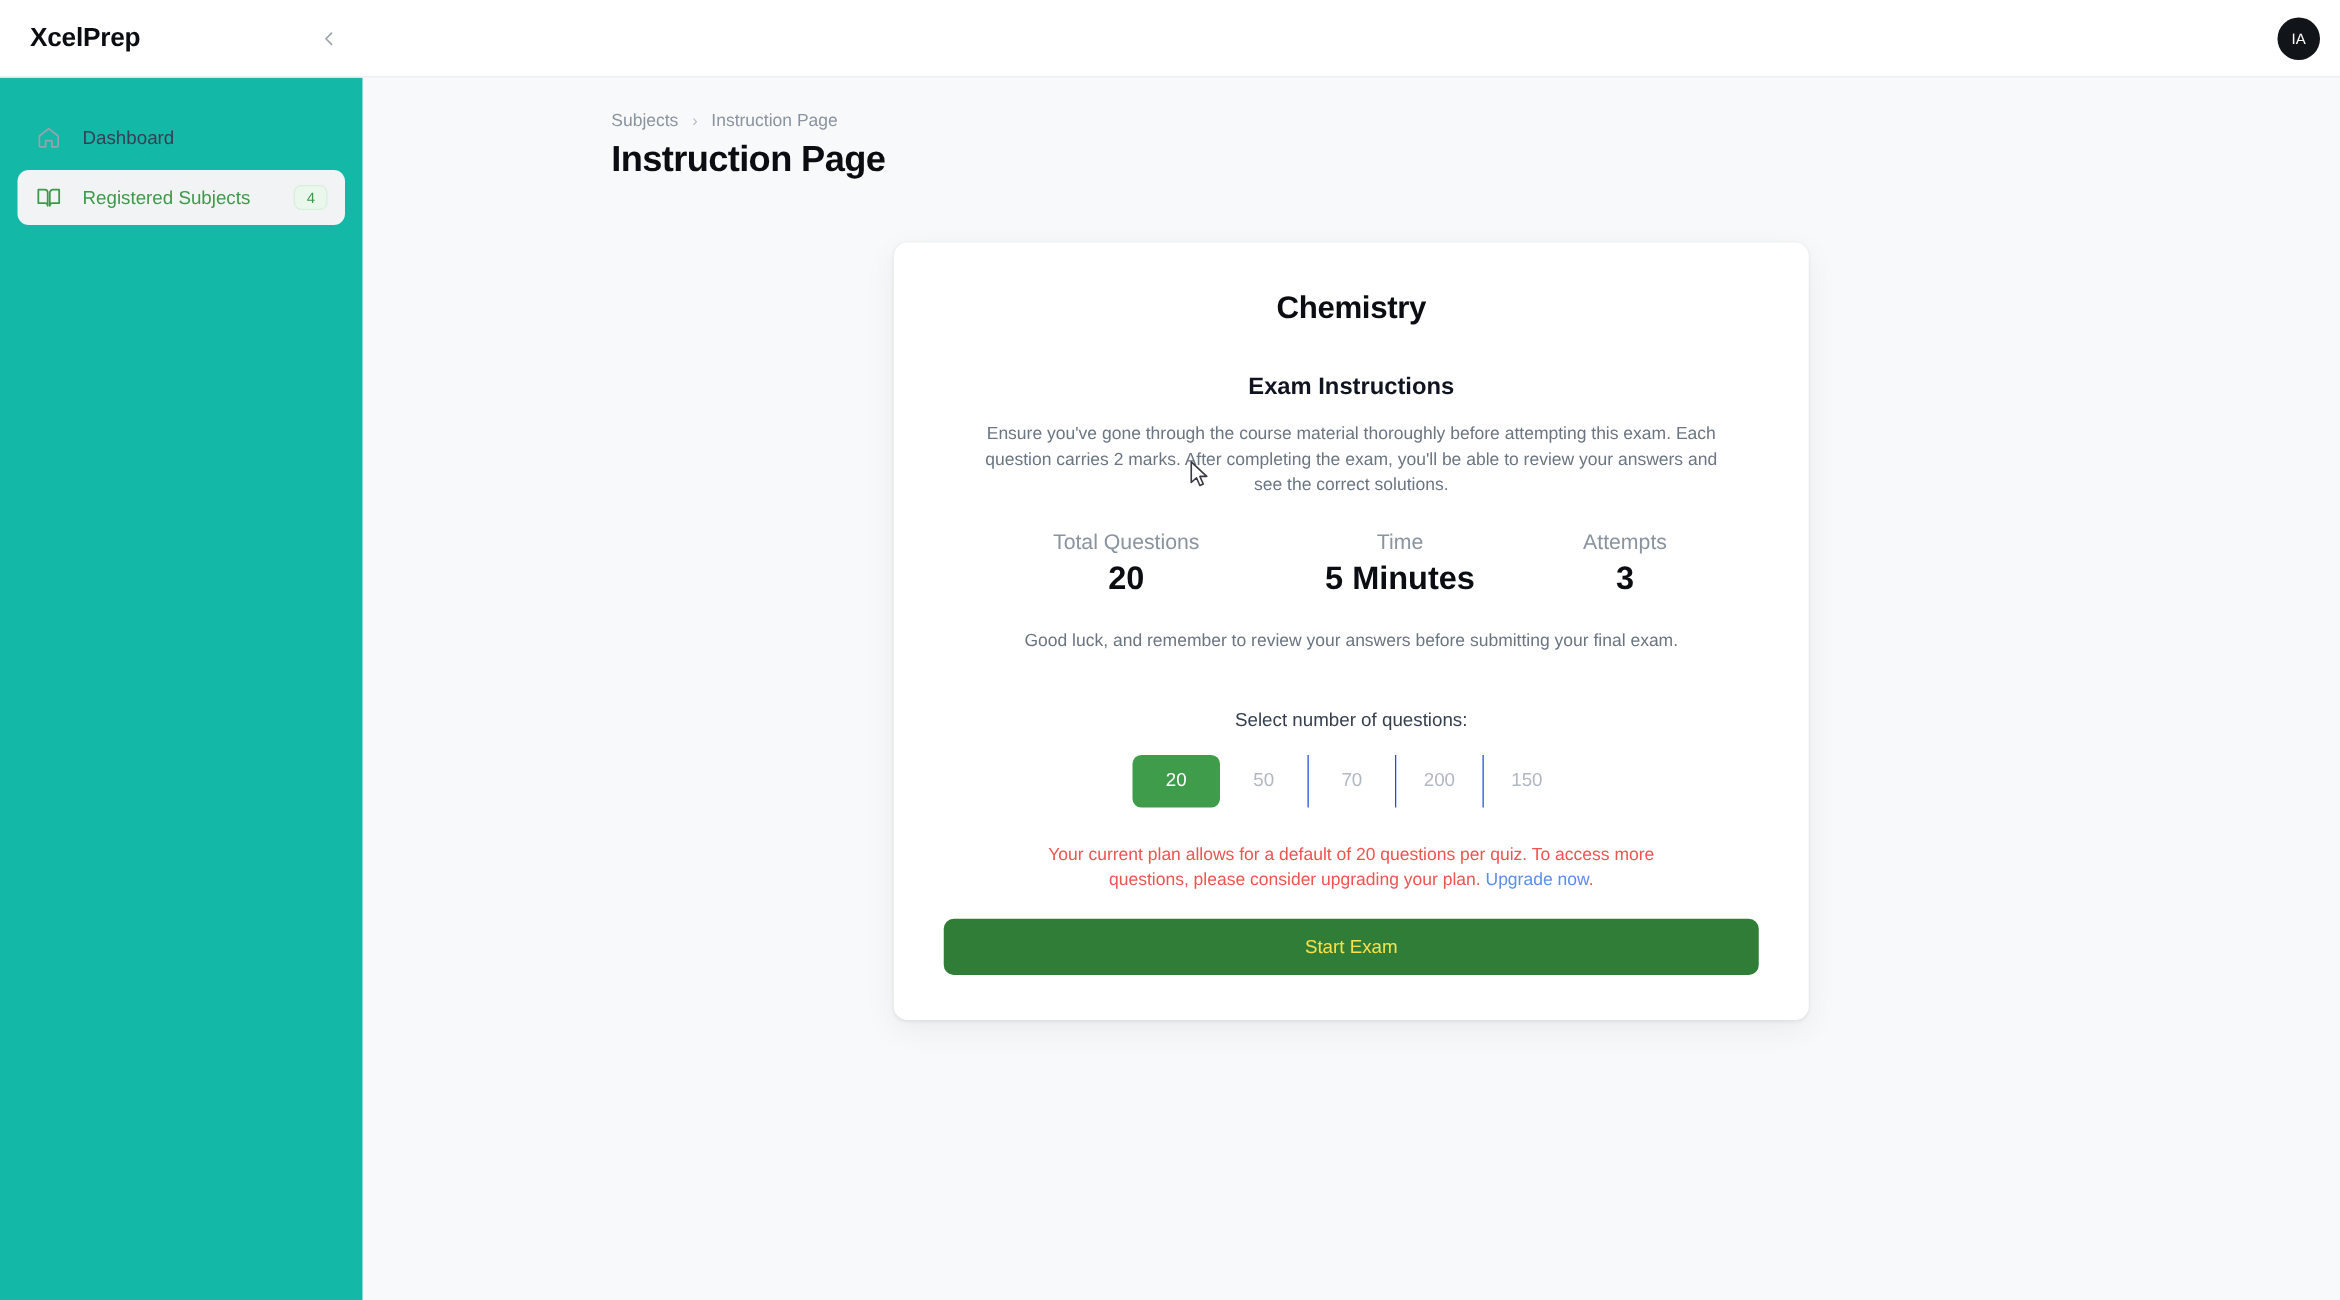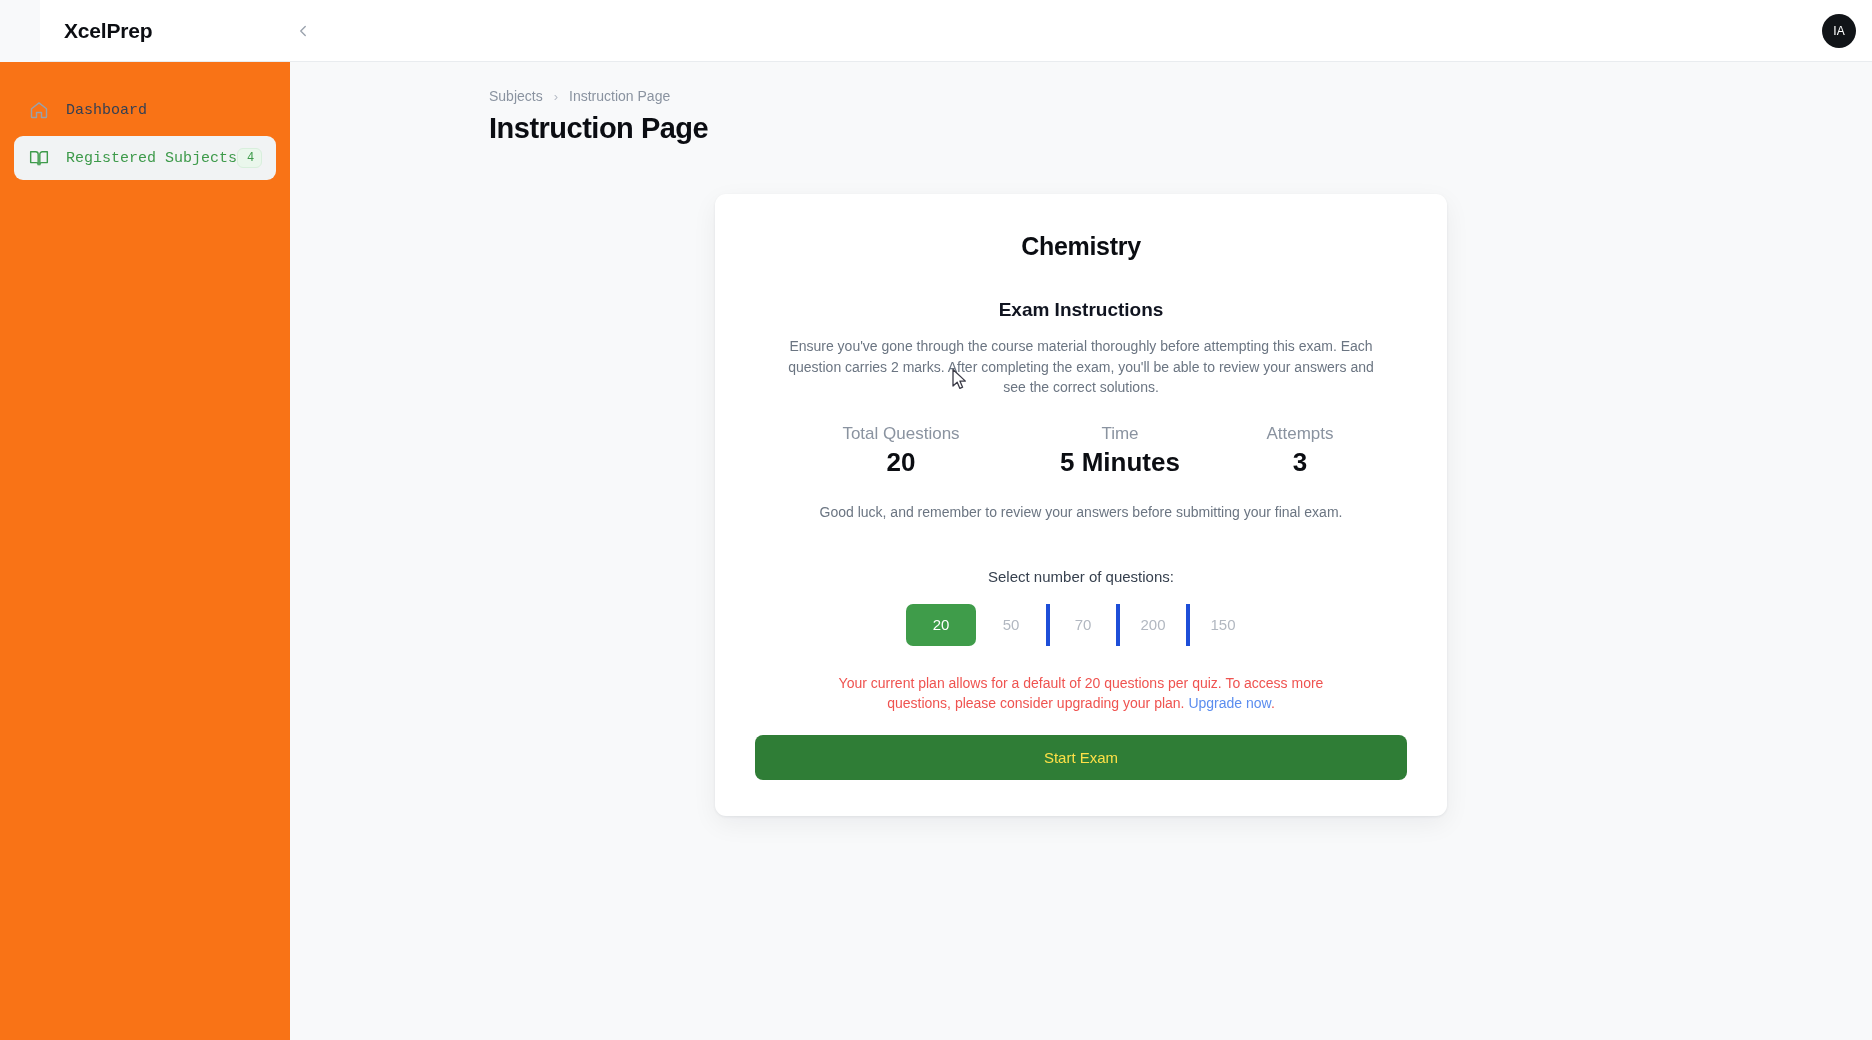--- a/index.html
+++ b/index.html
@@ -18,21 +18,20 @@
   }
 
   
   .app-header {
     height: 62px;
     background: #ffffff;
     border-bottom: 1px solid #e9ecef;
     display: flex;
     align-items: center;
     position: relative;
-    margin-left: 40px;
   }
   .brand {
     font-size: 21px;
     font-weight: bold;
     color: #0b0d12;
     letter-spacing: -0.2px;
     margin-left: 24px;
     width: 180px;
   }
   .collapse-btn {
@@ -69,23 +68,22 @@
   
   .shell {
     display: flex;
     height: calc(1040px - 62px);
   }
 
   
   .sidebar {
     width: 290px;
     flex: 0 0 290px;
-    background: #f97316;
+    background: #14b8a6;
     padding: 26px 14px 0 14px;
-    font-family: Liberation Mono, monospace;
   }
   .nav-item {
     display: flex;
     align-items: center;
     height: 44px;
     border-radius: 9px;
     padding: 0 14px;
     margin-bottom: 4px;
     cursor: pointer;
     font-size: 15px;
@@ -228,21 +226,21 @@
     width: 70px;
     height: 42px;
     display: flex;
     align-items: center;
     justify-content: center;
     font-family: "Liberation Sans", sans-serif;
     font-size: 15px;
     color: #b2b8c1;
     background: #ffffff;
     border: none;
-    border-left: 4px solid #1d4ed8;
+    border-left: 1px solid #1d4ed8;
     cursor: pointer;
   }
   .seg-btn:first-child { border-left: none; }
   .seg-btn.selected {
     background: #3f9c4a;
     color: #ffffff;
     border-radius: 7px;
     border-left: none;
     font-weight: 500;
   }

